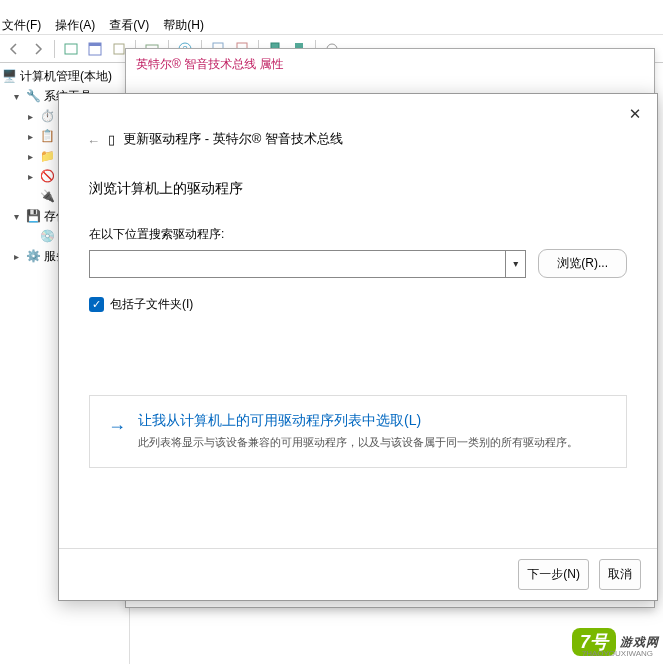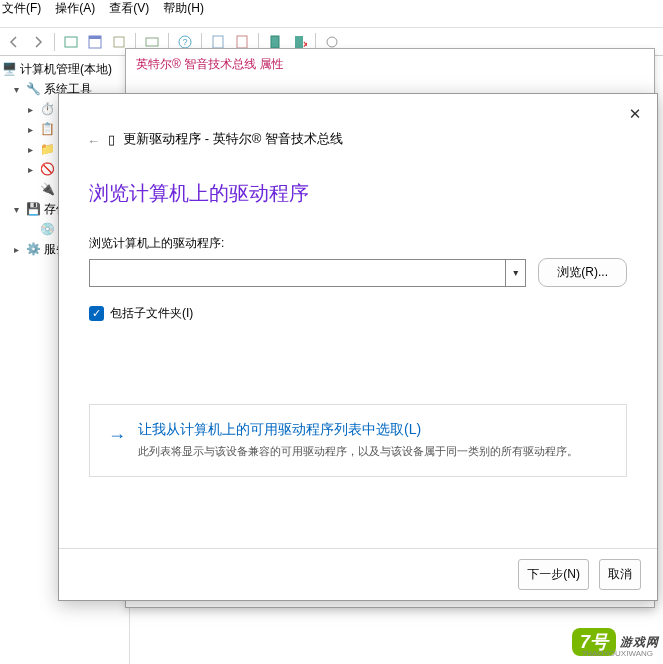--- a/index.html
+++ b/index.html
@@ -1,19 +1,19 @@
 <!DOCTYPE html>
 <html><head>
 <meta charset="utf-8">
 <style>
 * { box-sizing: border-box; margin: 0; padding: 0; font-family: "Microsoft YaHei", "Segoe UI", sans-serif; }
 body { background: #f0f0f0; width: 663px; height: 664px; overflow: hidden; position: relative; }
 
 
-.menubar { background: #fff; height: 28px; display: flex; align-items: flex-start; padding-left: 2px; font-size: 12px; border-bottom: 1px solid #e0e0e0; }
+.menubar { background: #fff; height: 35px; display: flex; align-items: flex-end; padding-left: 2px; font-size: 12px; border-bottom: 1px solid #e0e0e0; }
 .menubar span { margin-right: 14px; cursor: default; }
 
 
 .toolbar { background: #fff; height: 28px; display: flex; align-items: center; padding: 0 4px; gap: 4px; border-bottom: 1px solid #ccc; }
 .toolbar .tbtn { width: 20px; height: 20px; display: flex; align-items: center; justify-content: center; }
 .toolbar .sep { width: 1px; height: 18px; background: #ccc; margin: 0 2px; }
 
 
 .main { display: flex; height: calc(100% - 50px); background: #fff; }
 .tree { width: 130px; background: #fff; font-size: 12px; padding-top: 3px; border-right: 1px solid #ddd; overflow: hidden; }
@@ -27,21 +27,21 @@
 .prop-dialog { position: absolute; left: 125px; top: 48px; width: 530px; height: 560px; background: #fff; border: 1px solid #aaa; box-shadow: 0 3px 8px rgba(0,0,0,0.15); }
 .prop-title { height: 30px; display: flex; align-items: center; padding: 0 10px; font-size: 12px; color: #be185d; }
 .prop-footer { position: absolute; bottom: 8px; right: 10px; display: flex; gap: 8px; }
 .prop-footer button { padding: 4px 18px; font-size: 12px; background: #f9f9f9; border: 1px solid #ccc; border-radius: 3px; }
 
 
 .wizard { position: absolute; left: 58px; top: 93px; width: 600px; height: 508px; background: #fff; border: 1px solid #999; box-shadow: 0 4px 18px rgba(0,0,0,0.25); display: flex; flex-direction: column; }
 .wiz-close { position: absolute; right: 10px; top: 8px; font-size: 15px; color: #333; cursor: pointer; width:24px; height:24px; text-align:center; line-height:24px;}
 .wiz-header { display: flex; align-items: center; padding: 36px 28px 10px 28px; font-size: 13px; gap: 8px; }
 .wiz-body { flex: 1; padding: 10px 30px; }
-.section-title { color: #6d28d9; font-size: 20px; margin: 12px 0 28px 0; }
+.section-title { color: #000000; font-size: 14px; margin: 12px 0 28px 0; }
 .field-label { font-size: 12px; margin-bottom: 6px; }
 .path-row { display: flex; gap: 12px; align-items: center; }
 .path-combo { flex: 1; height: 28px; border: 1px solid #888; position: relative; background: #fff; }
 .path-combo input { border: none; outline: none; width: calc(100% - 22px); height: 100%; padding: 0 6px; font-size: 12px; }
 .path-combo .dd { position: absolute; right: 0; top: 0; width: 20px; height: 26px; border-left: 1px solid #888; display:flex; align-items:center; justify-content:center; font-size:10px; color:#333; }
 .browse-btn { padding: 5px 18px; font-size: 12px; background: #fdfdfd; border: 1px solid #bbb; border-radius: 9px; }
 .chk-row { display: flex; align-items: center; gap: 6px; margin-top: 18px; font-size: 12px; }
 .chk { width: 15px; height: 15px; background: #0067c0; border-radius: 3px; display: flex; align-items: center; justify-content: center; color: #fff; font-size: 11px; }
 
 .option-box { border: 1px solid #ddd; padding: 16px 18px; margin-top: 82px; display: flex; gap: 12px; cursor: pointer; }
@@ -198,21 +198,21 @@
 
 <div class="wizard">
   <div class="wiz-close">✕</div>
   <div class="wiz-header">
     <span style="color:#888;">←</span>
     <span class="icon">▯</span>
     <span><span>更新驱动程序 - </span><span>英特尔® 智音技术总线</span></span>
   </div>
   <div class="wiz-body">
     <div class="section-title">浏览计算机上的驱动程序</div>
-    <div class="field-label">浏览计算机上的驱动程序:</div>
+    <div class="field-label">在以下位置搜索驱动程序:</div>
     <div class="path-row">
       <div class="path-combo">
         <input type="text" value="" style="">
         <div class="dd">▾</div>
       </div>
       <button class="browse-btn">浏览(R)...</button>
     </div>
     <div class="chk-row">
       <div class="chk">✓</div>
       <span>包括子文件夹(I)</span>

